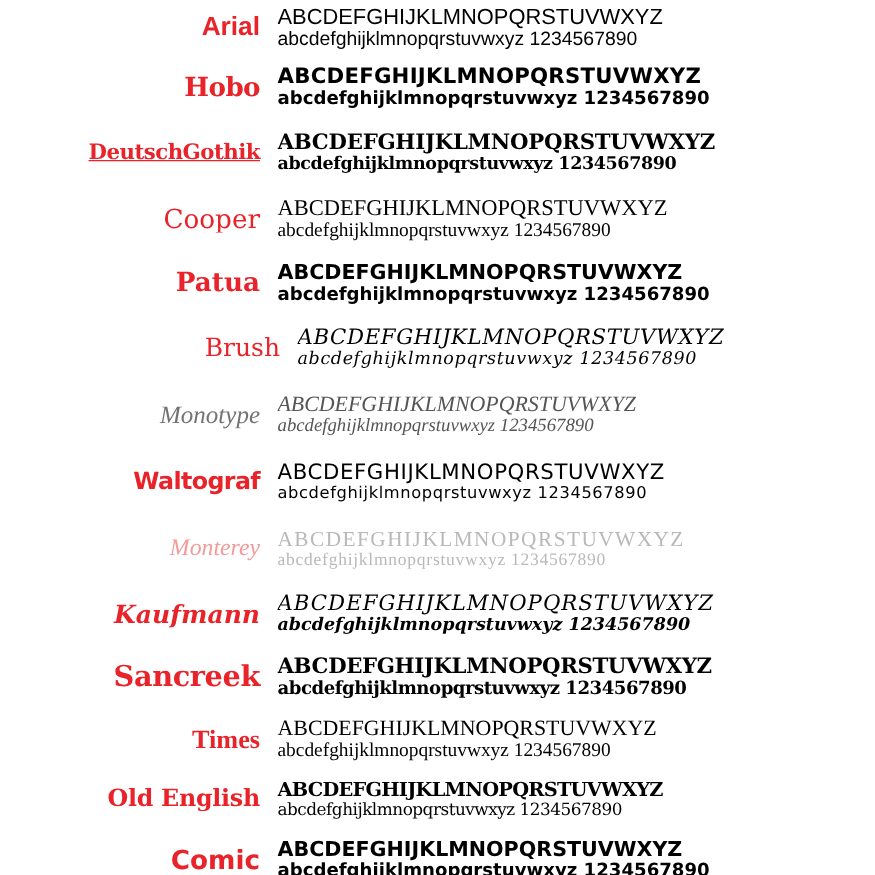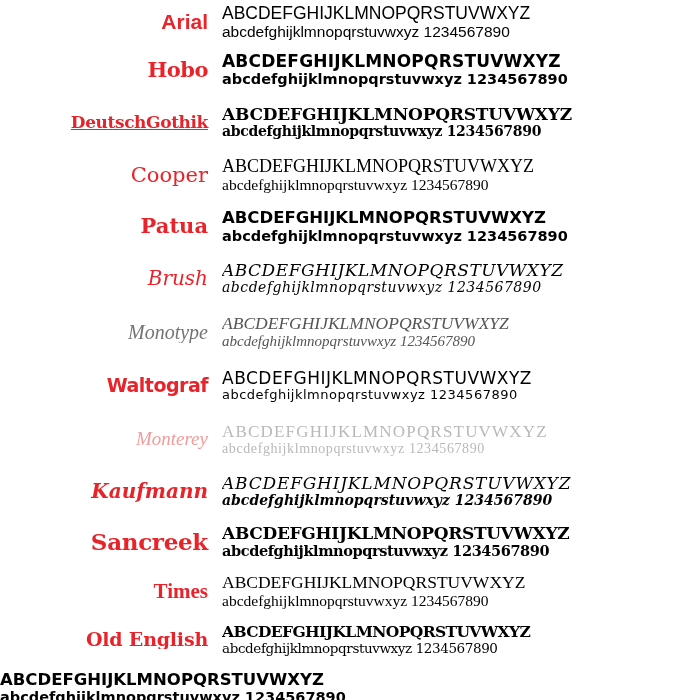--- a/index.html
+++ b/index.html
@@ -67,21 +67,21 @@
   .f-deutsch .sample-lower { font-family: "DejaVu Serif", serif; font-weight: bold; font-size: 14px; letter-spacing: -0.3px; }
 
   .f-cooper .font-name { font-family: "DejaVu Serif", serif; font-size: 21px; }
   .f-cooper .sample-upper { font-family: "Liberation Serif", serif; font-size: 18px; }
   .f-cooper .sample-lower { font-family: "Liberation Serif", serif; font-size: 15.5px; }
 
   .f-patua .font-name { font-family: "DejaVu Serif", serif; font-weight: bold; font-size: 21px; }
   .f-patua .sample-upper { font-family: "DejaVu Sans", sans-serif; font-weight: bold; font-size: 16.5px; }
   .f-patua .sample-lower { font-family: "DejaVu Sans", sans-serif; font-weight: bold; font-size: 14.5px; }
 
-  .f-brush .font-name { font-family: "DejaVu Serif", serif; font-style: italic; font-size: 20px; }
+  .f-brush .font-name { font-family: "DejaVu Serif", serif; font-size: 20px; margin-left: 16px; }
   .f-brush .sample-upper { font-family: "DejaVu Serif", serif; font-style: italic; font-size: 17px; letter-spacing: 0.5px; }
   .f-brush .sample-lower { font-family: "DejaVu Serif", serif; font-style: italic; font-size: 14px; letter-spacing: 0.5px; }
 
   .f-monotype .font-name { font-family: "Liberation Serif", serif; font-style: italic; font-size: 20px; color: #737373; }
   .f-monotype .sample-upper { font-family: "Liberation Serif", serif; font-style: italic; font-size: 17.5px; color: #555; }
   .f-monotype .sample-lower { font-family: "Liberation Serif", serif; font-style: italic; font-size: 15px; color: #555; }
 
   .f-walt .font-name { font-family: "DejaVu Sans", sans-serif; font-weight: bold; font-size: 19px; letter-spacing: -0.5px; }
   .f-walt .sample-upper { font-family: "DejaVu Sans", sans-serif; font-size: 17px; letter-spacing: 0.5px; }
   .f-walt .sample-lower { font-family: "DejaVu Sans", sans-serif; font-size: 13px; letter-spacing: 0.5px; }
@@ -213,19 +213,20 @@
 
   <div class="specimen-row f-oldenglish" style="height:49px;">
     <div class="font-name">Old English</div>
     <div class="samples">
       <div class="sample-line sample-upper">ABCDEFGHIJKLMNOPQRSTUVWXYZ</div>
       <div class="sample-line sample-lower">abcdefghijklmnopqrstuvwxyz 1234567890</div>
     </div>
   </div>
 
   <div class="specimen-row f-comic" style="height:48px;">
+    <div class="font-name">Comic</div>
     <div class="samples">
       <div class="sample-line sample-upper">ABCDEFGHIJKLMNOPQRSTUVWXYZ</div>
       <div class="sample-line sample-lower">abcdefghijklmnopqrstuvwxyz 1234567890</div>
     </div>
   </div>
 
 </div>
 
 </body></html>

